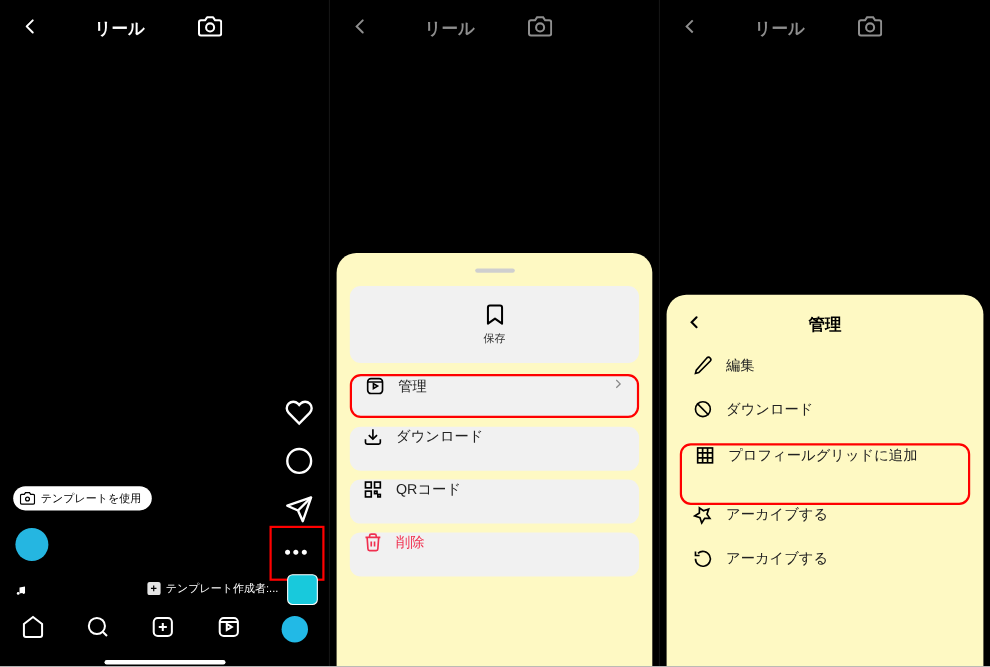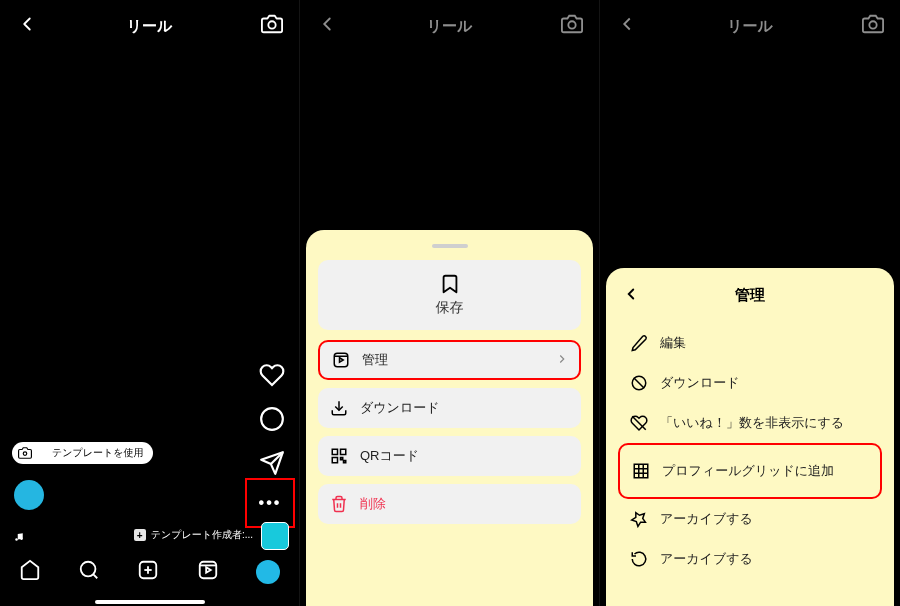--- a/index.html
+++ b/index.html
@@ -2,54 +2,54 @@
 <html><head>
 <meta charset="utf-8">
 <style>
   * { box-sizing: border-box; margin: 0; padding: 0; }
   html, body { width: 900px; height: 606px; font-family: -apple-system, "Hiragino Sans", sans-serif; background: #fff; }
   .container { display: flex; width: 900px; height: 606px; }
   .panel { width: 300px; height: 606px; background: #000; position: relative; overflow: hidden; border-right: 1px solid rgba(255,255,255,0.08); }
   .panel:last-child { border-right: none; }
 
   
-  .topbar { position: absolute; top: 0; left: 0; right: 0; height: 52px; display: flex; align-items: center; justify-content: space-between; padding: 4px 16px; }
+  .topbar { position: absolute; top: 0; left: 0; right: 0; height: 52px; display: flex; align-items: center; justify-content: flex-start; padding: 4px 16px; gap: 48px; }
   .topbar.dim .title { color: #8e8e8e; }
   .topbar.dim svg { stroke: #8e8e8e; fill: none; }
   .title { color: #fff; font-size: 15px; font-weight: 600; }
   .back-btn svg, .cam-btn svg { width: 22px; height: 22px; }
   .back-btn svg { stroke: #fff; fill:none; }
   .cam-btn svg { stroke: #fff; fill:none; }
 
   
   .actions { position: absolute; right: 14px; bottom: 130px; display: flex; flex-direction: column; align-items: center; gap: 18px; }
   .actions .icn { width: 26px; height: 26px; color: #fff; }
   .more-dots-box { position: absolute; right: 4px; bottom: 78px; width: 50px; height: 50px; border: 2px solid red; display:flex; align-items:center; justify-content:center; }
   .more-dots { letter-spacing: 2px; color:#fff; font-weight:bold; font-size:16px; }
-  .chip { position: absolute; left: 12px; bottom: 142px; background: #fff; color:#000; border-radius: 14px; padding: 4px 10px 4px 6px; font-size: 10px; display:flex; align-items:flex-start; gap:20px; }
+  .chip { position: absolute; left: 12px; bottom: 142px; background: #fff; color:#000; border-radius: 14px; padding: 4px 10px 4px 6px; font-size: 10px; display:flex; align-items:flex-start; gap:5px; }
   .chip svg { width:14px; height:14px; }
   .avatar { position:absolute; left:14px; bottom:96px; width:30px; height:30px; border-radius:50%; background:#25b6e1; }
   .music-row { position:absolute; left:14px; bottom:64px; display:flex; align-items:center; gap:6px; color:#fff; font-size:10px;}
   .music-row svg { width:10px; height:10px; }
   .template-credit { position:absolute; right:46px; bottom:64px; display:flex; align-items:center; gap:5px; color:#fff; font-size:10px; }
   .template-credit .plus { width:12px;height:12px; background:rgba(255,255,255,0.9); border-radius:2px; display:flex;align-items:center;justify-content:center; color:#000; font-size:10px; font-weight:bold;}
   .cover { position:absolute; right:10px; bottom:56px; width:28px; height:28px; border-radius:5px; background:#18c9dc; border:1px solid #fff;}
   .tabbar { position:absolute; left:0; right:0; bottom:10px; height:48px; display:flex; align-items:center; justify-content:space-around; }
   .tabbar .tab { color:#fff; }
   .tabbar .tab svg { width:22px; height:22px; }
   .tab-avatar { width:24px;height:24px;border-radius:50%; background:#22b9e6; }
   .home-indicator { position:absolute; bottom:2px; left:50%; transform:translateX(-50%); width:110px; height:4px; border-radius:3px; background:#fff; }
 
   
   .sheet { position:absolute; left:6px; right:6px; bottom:0; top:230px; background:#fef9c3; border-radius:18px 18px 0 0; padding: 14px 12px 8px; }
   .sheet.tall { top:268px; }
   .handle { width:36px; height:4px; border-radius:3px; background:#cfcfcf; margin: 0 auto 12px; }
   .save-card { background:#f1f1f1; border-radius:10px; height:70px; display:flex; flex-direction:column; align-items:center; justify-content:center; gap:4px; margin-bottom:10px;}
-  .save-card span { font-size:14px; color:#333; }
-  .row { background:#f1f1f1; border-radius:10px; height:40px; display:flex; align-items:center; padding:0 12px; gap:12px; font-size:13px; color:#222; margin-bottom:8px; position:relative; }
+  .save-card span { font-size:10px; color:#333; }
+  .row { background:#f1f1f1; border-radius:10px; height:40px; display:flex; align-items:flex-start; padding:0 12px; gap:12px; font-size:13px; color:#222; margin-bottom:8px; position:relative; }
   .row svg { width:18px; height:18px; flex-shrink:0; }
   .row .chev { position:absolute; right:10px; color:#888; }
   .row .chev svg { width:14px; height:14px; }
   .row.hl { border:2px solid red; }
   .row.danger { color:#f0304f; }
   .row.danger svg { stroke:#f0304f; }
   .sheet-header { display:flex; align-items:center; justify-content:center; position:relative; margin-bottom:18px; margin-top:4px; }
   .sheet-header .sh-title { font-size:15px; font-weight:600; }
   .sheet-header .sh-back { position:absolute; left:4px; }
   .sheet-header .sh-back svg { width:18px; height:18px; }
@@ -254,27 +254,20 @@
             </svg>
           <span>編集</span>
         </div>
         <div class="row">
           <svg viewBox="0 0 24 24" fill="none" stroke="#000" stroke-width="2">
               <circle cx="12" cy="12" r="9"></circle>
               <line x1="5" y1="5" x2="19" y2="19"></line>
             </svg>
           <span>ダウンロード</span>
         </div>
-        <div class="row">
-          <svg viewBox="0 0 24 24" fill="none" stroke="#000" stroke-width="2">
-              <path d="M20.84 4.61a5.5 5.5 0 0 0-7.78 0L12 5.67l-1.06-1.06a5.5 5.5 0 0 0-7.78 7.78L12 21.23l8.84-8.84a5.5 5.5 0 0 0 0-7.78z"></path>
-              <line x1="3" y1="3" x2="21" y2="21"></line>
-            </svg>
-          <span>「いいね！」数を非表示にする</span>
-        </div>
         <div class="row hl">
           <svg viewBox="0 0 24 24" fill="none" stroke="#000" stroke-width="2">
               <rect x="3" y="3" width="18" height="18"></rect>
               <line x1="3" y1="9" x2="21" y2="9"></line>
               <line x1="3" y1="15" x2="21" y2="15"></line>
               <line x1="9" y1="3" x2="9" y2="21"></line>
               <line x1="15" y1="3" x2="15" y2="21"></line>
             </svg>
           <span>プロフィールグリッドに追加</span>
         </div>

